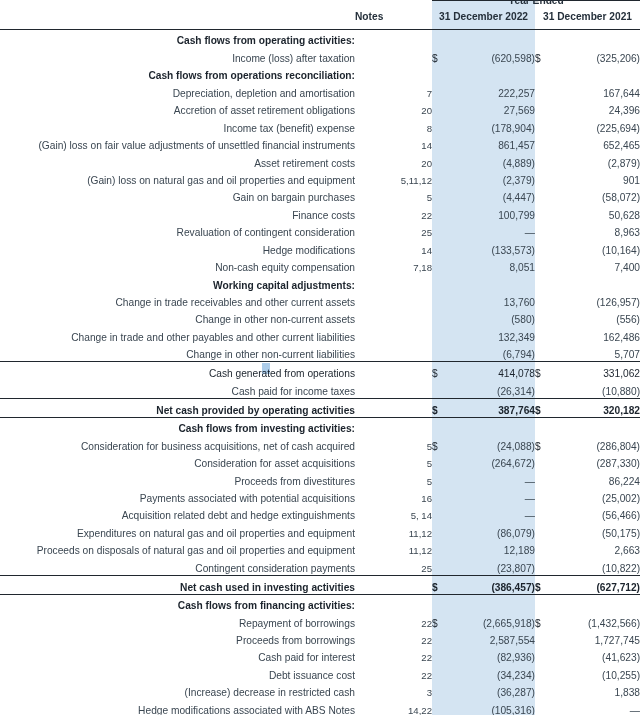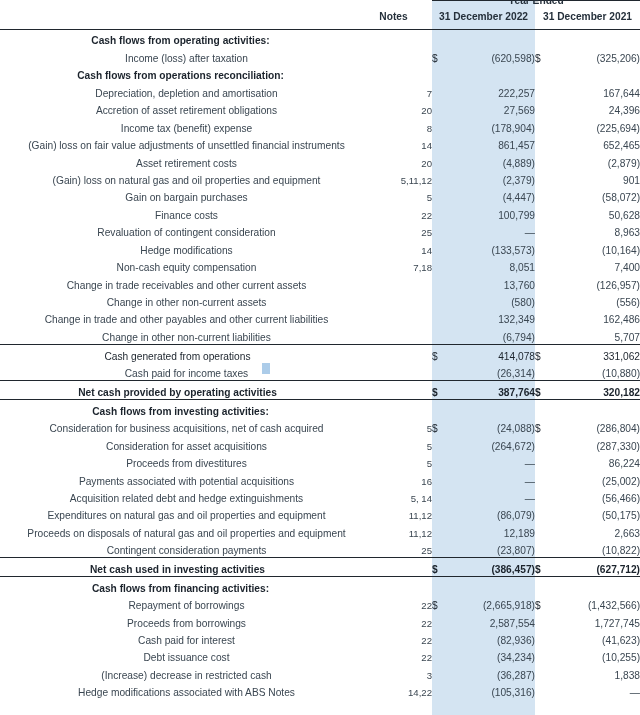--- a/index.html
+++ b/index.html
@@ -82,29 +82,29 @@
     display: block;
   }
 
   tr.head-row th {
     font-weight: bold;
     font-size: 10.2px;
     padding-bottom: 3px;
     height: 22px;
     vertical-align: bottom;
   }
-  th.h-notes { text-align: center; padding-right: 12px; }
+  th.h-notes { text-align: left; padding-right: 12px; }
   th.h-y2022 { text-align: center; border-top: 1.1px solid #20272e; }
   th.h-y2021 { text-align: center; border-top: 1.1px solid #20272e; }
 
   tr.head-rule td { border-bottom: 1.2px solid #20272e; height: 3px; line-height: 3px; }
 
   
   td.label {
-    text-align: center;
+    text-align: right;
     padding-left: 6px;
     color: #3a4651;
   }
   td.label.indent { padding-left: 18px; }
   tr.section td.label { font-weight: bold; color: #1b232c; padding-left: 6px; }
 
   td.notes {
     text-align: right;
     padding-right: 12px;
     color: #3a4651;
@@ -291,20 +291,28 @@
           <td class="val val2">(10,164)</td>
         </tr>
         <tr class="item">
           <td class="label indent">Non-cash equity compensation</td>
           <td class="notes">7,18</td>
           <td class="cur"></td>
           <td class="val">8,051</td>
           <td class="cur"></td>
           <td class="val val2">7,400</td>
         </tr>
+        <tr class="section">
+          <td class="label">Working capital adjustments:</td>
+          <td class="notes"></td>
+          <td class="cur"></td>
+          <td class="val"></td>
+          <td class="cur"></td>
+          <td class="val val2"></td>
+        </tr>
         <tr class="item">
           <td class="label indent">Change in trade receivables and other current assets</td>
           <td class="notes"></td>
           <td class="cur"></td>
           <td class="val">13,760</td>
           <td class="cur"></td>
           <td class="val val2">(126,957)</td>
         </tr>
         <tr class="item">
           <td class="label indent">Change in other non-current assets</td>

